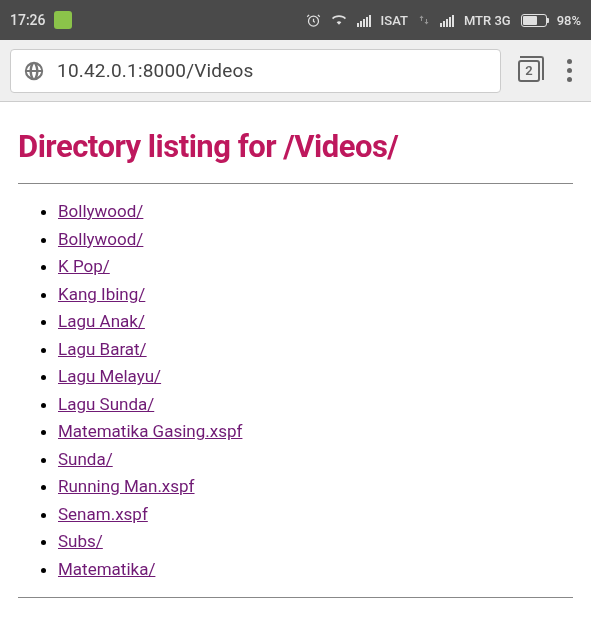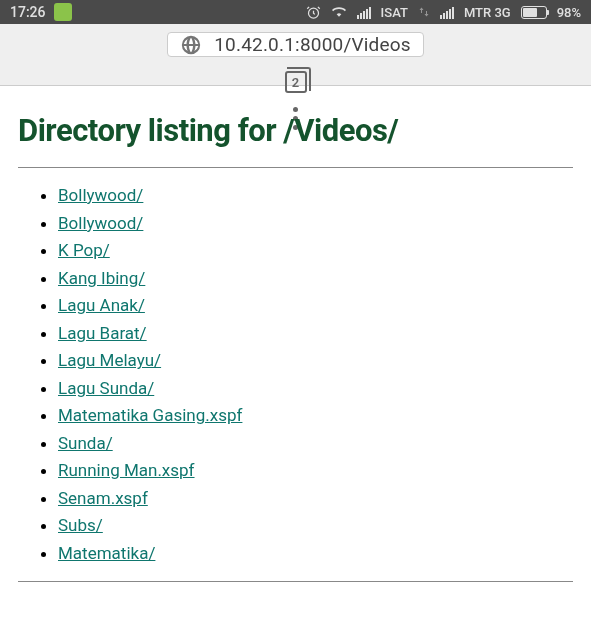--- a/index.html
+++ b/index.html
@@ -4,21 +4,21 @@
   <style>
     * { margin: 0; padding: 0; box-sizing: border-box; }
     body {
       width: 591px;
       height: 640px;
       font-family: -apple-system, Roboto, Arial, sans-serif;
       background: #fff;
       overflow: hidden;
     }
     .status-bar {
-      height: 24px;
+      height: 40px;
       background: #4a4a4a;
       color: #e0e0e0;
       display: flex;
       align-items: center;
       justify-content: space-between;
       padding: 0 10px;
       font-size: 14px;
       font-weight: 500;
     }
     .status-left { display: flex; align-items: center; gap: 8px; }
@@ -31,21 +31,20 @@
       border-radius: 3px;
     }
     .browser-bar {
       height: 62px;
       background: #efefef;
       border-bottom: 1px solid #ccc;
       display: flex;
       align-items: center;
       padding: 8px 10px;
       gap: 14px;
-      flex-direction: column;
     }
     .url-box {
       flex: 1;
       background: #fff;
       border: 1px solid #ccc;
       border-radius: 4px;
       height: 44px;
       display: flex;
       align-items: center;
       padding: 0 12px;
@@ -105,40 +104,40 @@
       height: 5px;
       background: #666;
       border-radius: 50%;
     }
     .page-content {
       padding: 26px 18px 10px 18px;
     }
     .page-title {
       font-size: 31px;
       font-weight: 700;
-      color: #14532d;
+      color: #be185d;
       margin-bottom: 18px;
       letter-spacing: -0.5px;
     }
     hr {
       border: none;
       border-top: 1px solid #888;
       margin: 0;
     }
     .dir-list {
       list-style: disc;
       padding: 14px 0 14px 40px;
     }
     .dir-list li {
       font-size: 17px;
       line-height: 1.62;
       color: #000;
     }
     .dir-list a {
-      color: #0f766e;
+      color: #701a75;
       text-decoration: underline;
     }
     .signal-bars {
       display: inline-flex;
       align-items: flex-end;
       gap: 1px;
       height: 13px;
     }
     .signal-bars span { width: 2px; background: #e0e0e0; }
     .signal-bars span:nth-child(1){height:4px} .signal-bars span:nth-child(2){height:6px}

